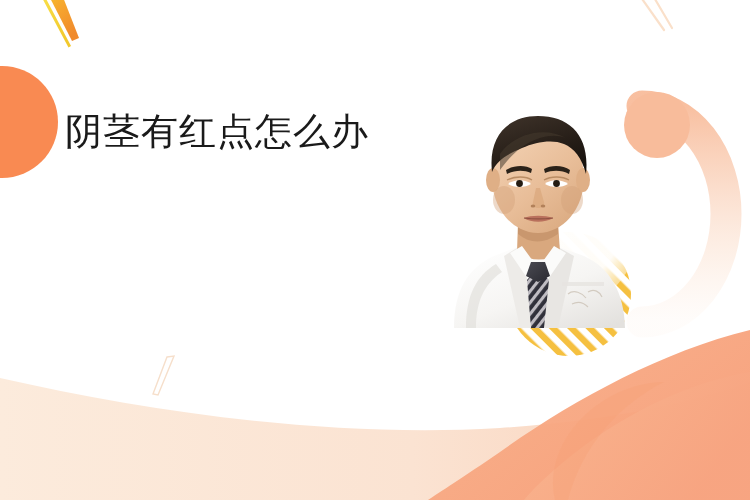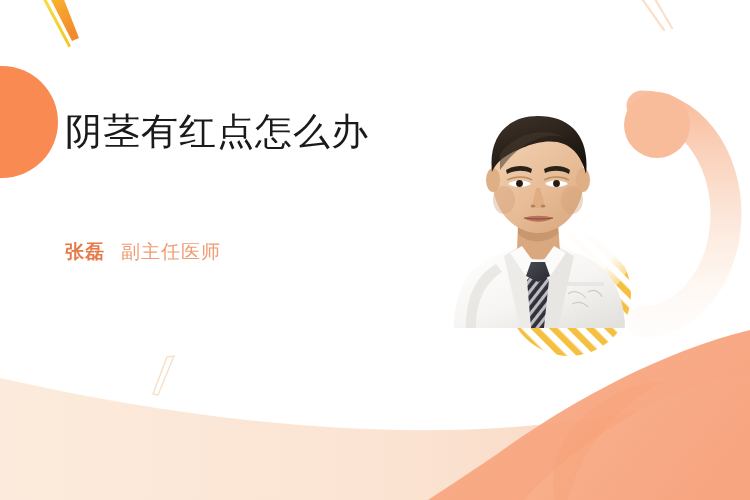--- a/index.html
+++ b/index.html
@@ -279,20 +279,16 @@
         </g>
 
         <rect x="0" y="186" width="212" height="46" fill="none"></rect>
       </g>
     </svg>
   </div>
 
   <div id="text-block">
     <h1 id="title">阴茎有红点怎么办</h1>
 
-    <div id="credential-row">
-      <span id="doctor-name">张磊</span>
-      <span id="doctor-title">副主任医师</span>
-    </div>
 
   </div>
 
 </div>
 
 </body></html>

